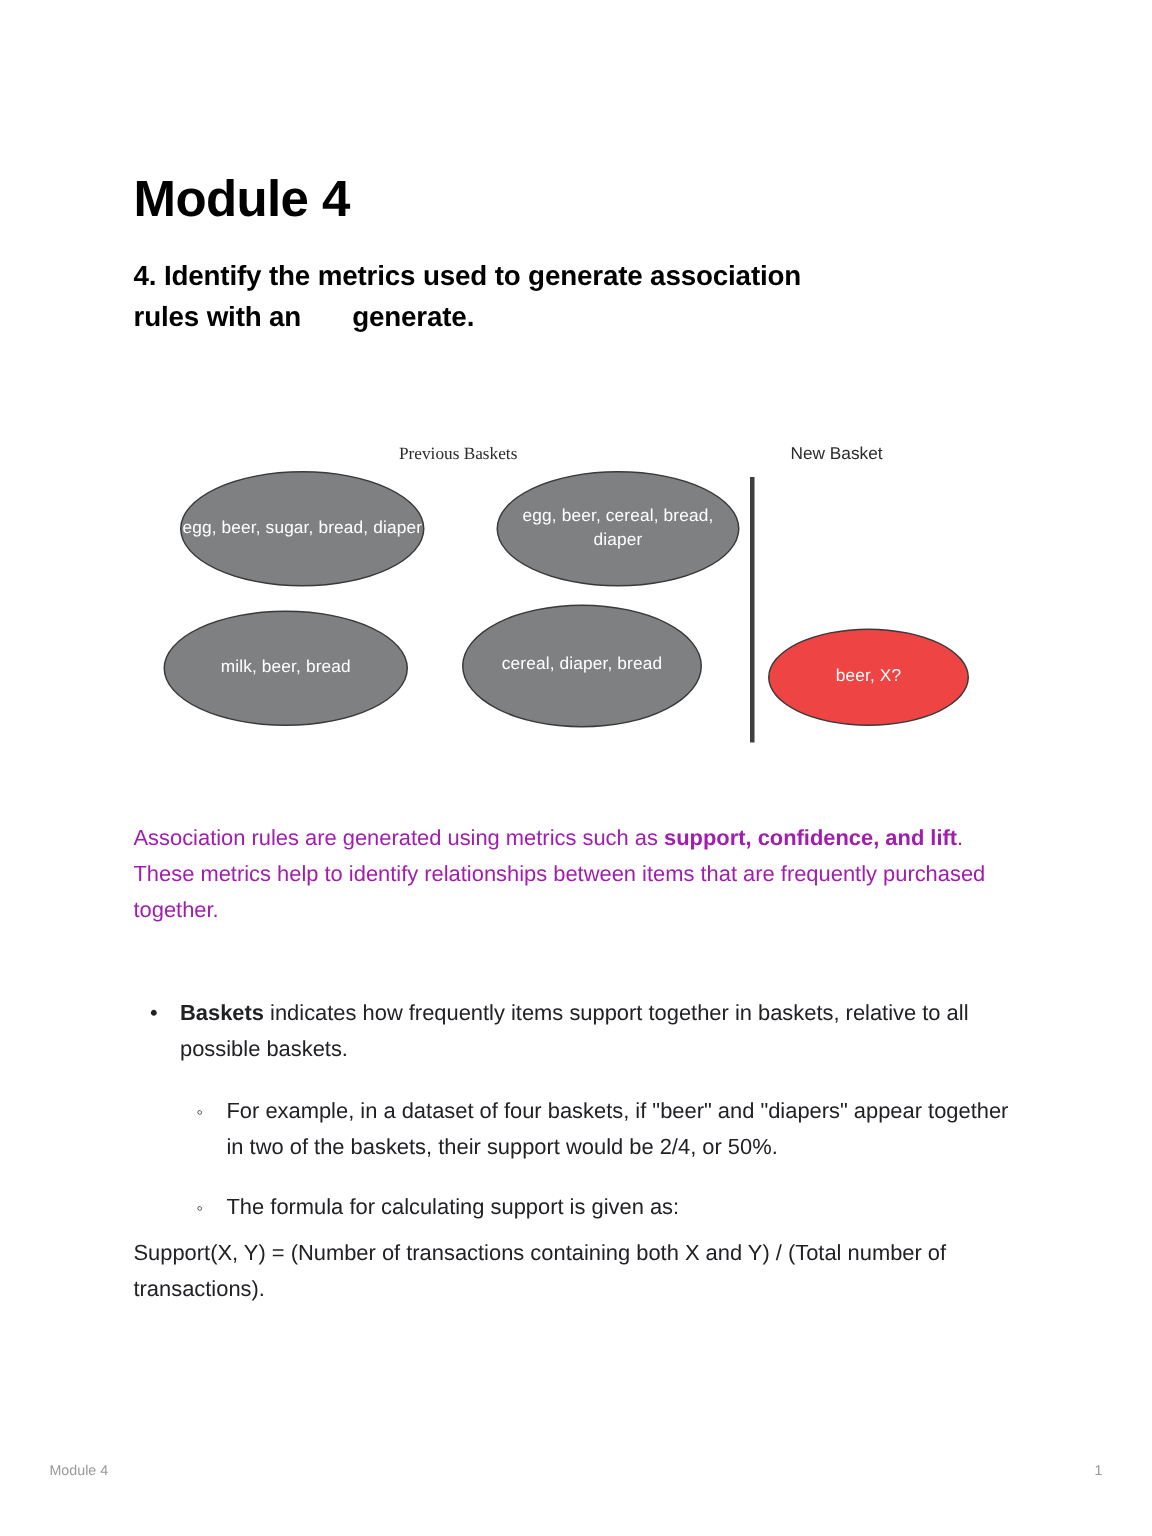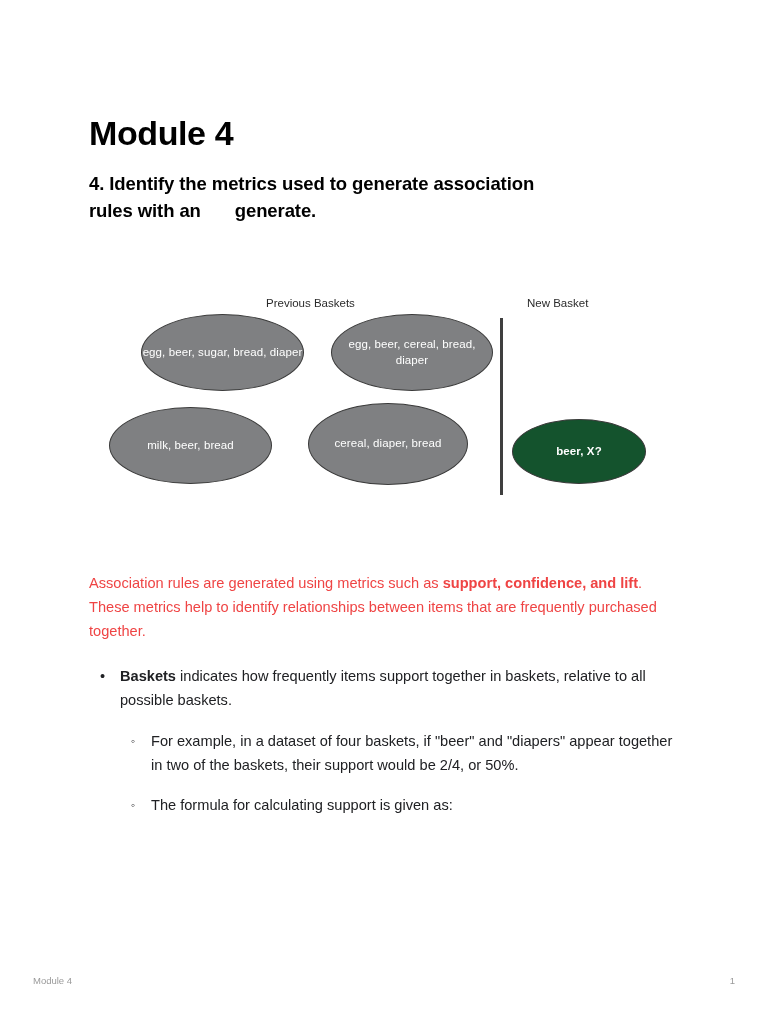--- a/index.html
+++ b/index.html
@@ -55,21 +55,21 @@
     width: 570px;
     height: 215px;
   }
   .diagram-label {
     position: absolute;
     font-size: 11.5px;
     color: #2b2b2b;
     white-space: nowrap;
     font-family: "Liberation Sans", sans-serif;
   }
-  .label-previous { left: 166px; top: 5px; }
+  .label-previous { left: 166px; top: 5px; font-family: Liberation Serif, serif; }
   .label-new { left: 427px; top: 5px; text-align: center; }
 
   .divider-line {
     position: absolute;
     left: 400px;
     top: 26px;
     width: 3px;
     height: 177px;
     background: #3f3f3f;
   }
@@ -82,37 +82,37 @@
     align-items: center;
     justify-content: center;
     text-align: center;
     color: #ffffff;
     font-size: 11.5px;
     line-height: 1.32;
     border: 1.3px solid #3a3a3a;
     letter-spacing: 0.1px;
   }
   .ellipse.dark { background: #7f8082; }
-  .ellipse.light { background: #14532d; font-weight: bold; }
-
-  .e1 { left: 41px;  top: 22px;  width: 163px; height: 77px; }
+  .ellipse.light { background: #ef4444; }
+
+  .e1 { left: 20px;  top: 22px;  width: 163px; height: 77px; }
   .e2 { left: 231px; top: 22px;  width: 162px; height: 77px; }
   .e3 { left: 9px;   top: 115px; width: 163px; height: 77px; }
   .e4 { left: 208px; top: 111px; width: 160px; height: 82px; }
   .e5 { left: 412px; top: 127px; width: 134px; height: 65px; }
 
   
   .body-copy {
     position: absolute;
     left: 89px;
-    top: 556px;
+    top: 532px;
     width: 585px;
     font-size: 14.6px;
     line-height: 1.67;
-    color: #ef4444;
+    color: #a21caf;
   }
   .body-copy b { font-weight: 700; }
 
   .bullets {
     position: absolute;
     left: 89px;
     top: 664px;
     width: 585px;
     font-size: 14.6px;
     line-height: 1.67;
@@ -223,17 +223,18 @@
 
       <div class="bullet-l2">
         <span class="marker">◦</span>
         <span>The formula for calculating support is given as:</span>
       </div>
 
     </div>
 
   </div>
 
+  <p class="formula">Support(X, Y) = (Number of transactions containing both X and Y) / (Total number of transactions).</p>
 
   <div class="footer-left">Module 4</div>
   <div class="footer-right">1</div>
 
 </div>
 
 </body></html>

